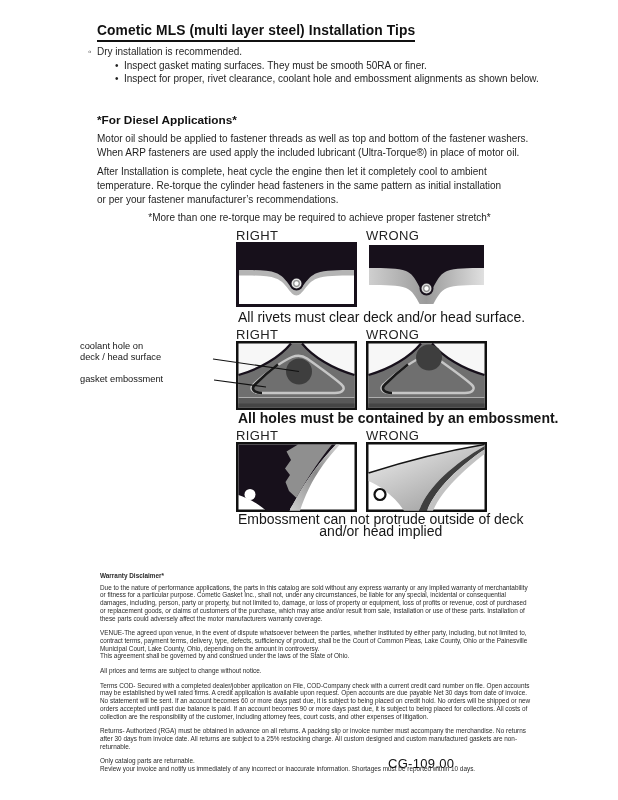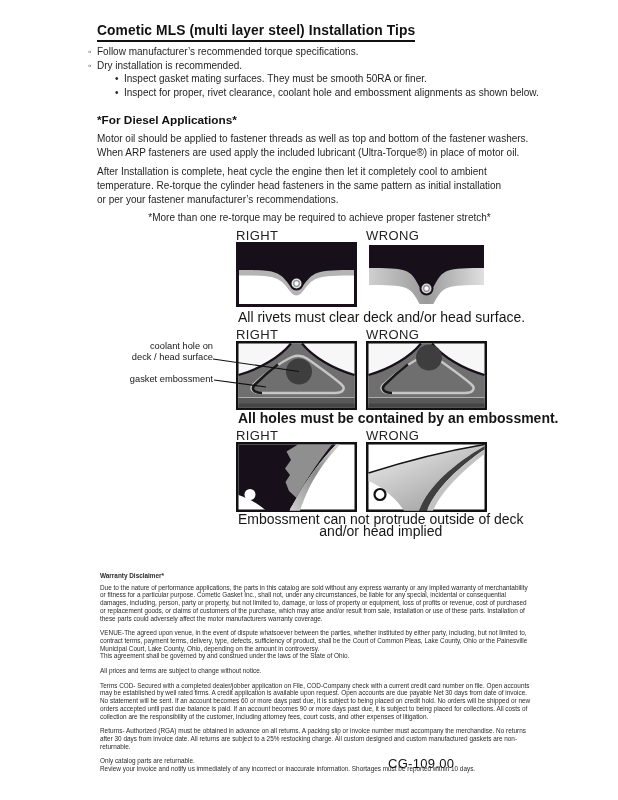--- a/index.html
+++ b/index.html
@@ -24,39 +24,38 @@
   .diesel-heading{left:97px;top:113px;font-size:11.8px;font-weight:bold;color:#111;}
   .para{left:97px;font-size:10px;line-height:13.8px;white-space:pre-line;width:445px;}
   .p1{top:132px;}
   .p2{top:165px;}
   .p3{top:211px;text-align:center;}
   
   .fig-label{width:121px;font-size:13px;letter-spacing:.4px;color:#232323;}
   .panel{width:121px;display:block;}
   .caption{left:238px;font-size:14px;line-height:12px;color:#161616;white-space:pre-line;text-align:center;}
   .ann{
-    left:96px;width:117px;text-align:right;font-size:9.3px;line-height:11px;
+    left:80px;width:117px;font-size:9.3px;line-height:11px;
     color:#161616;white-space:pre-line;
   }
   .leaders{left:210px;top:346px;z-index:5;}
   
   .legal{left:100px;top:572px;width:432px;font-size:6.4px;line-height:7.7px;color:#2a2a2a;}
   .legal-heading{font-weight:bold;margin:0 0 4px 0;}
   .legal p{margin:0 0 7px 0;white-space:pre-line;}
   .page-code{left:388px;top:756px;font-size:13px;color:#111;letter-spacing:.3px;}
 </style>
 </head>
 <body>
 
 <div id="page">
 
   <div class="abs title">Cometic MLS (multi layer steel) Installation Tips</div>
 
   <div class="abs bullets">
-    <div class="bullet-line"><span class="marker">◦</span><span>Follow manufacturer’s recommended torque specifications.</span></div>
     <div class="bullet-line"><span class="marker">◦</span><span>Dry installation is recommended.</span></div>
     <div class="bullet-line sub"><span class="marker">•</span><span>Inspect gasket mating surfaces.  They must be smooth 50RA or finer.</span></div>
     <div class="bullet-line sub"><span class="marker">•</span><span>Inspect for proper, rivet clearance, coolant hole and embossment alignments as shown below.</span></div>
   </div>
 
   <div class="abs diesel-heading">*For Diesel Applications*</div>
   <div class="abs para p1">Motor oil should be applied to fastener threads as well as top and bottom of the fastener washers.
 When ARP fasteners are used apply the included lubricant (Ultra-Torque®) in place of motor oil.</div>
   <div class="abs para p2">After Installation is complete, heat cycle the engine then let it completely cool to ambient
 temperature. Re-torque the cylinder head fasteners in the same pattern as initial installation

